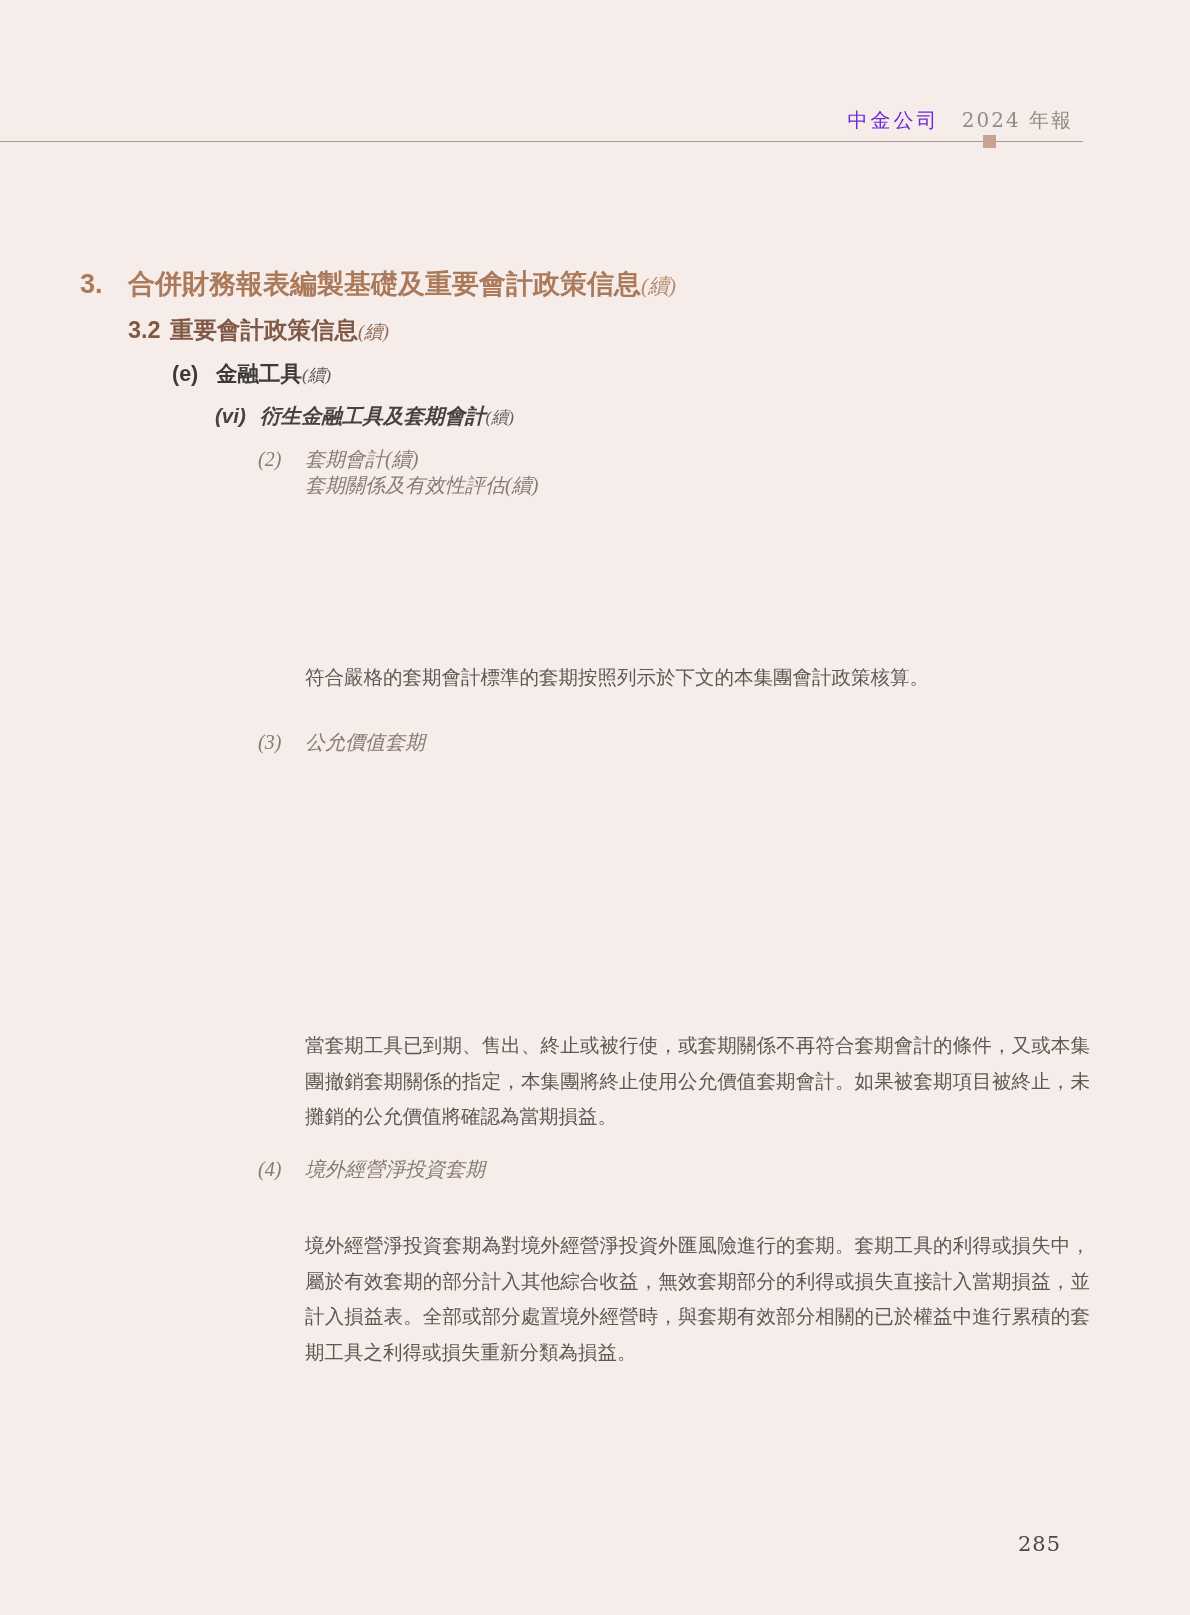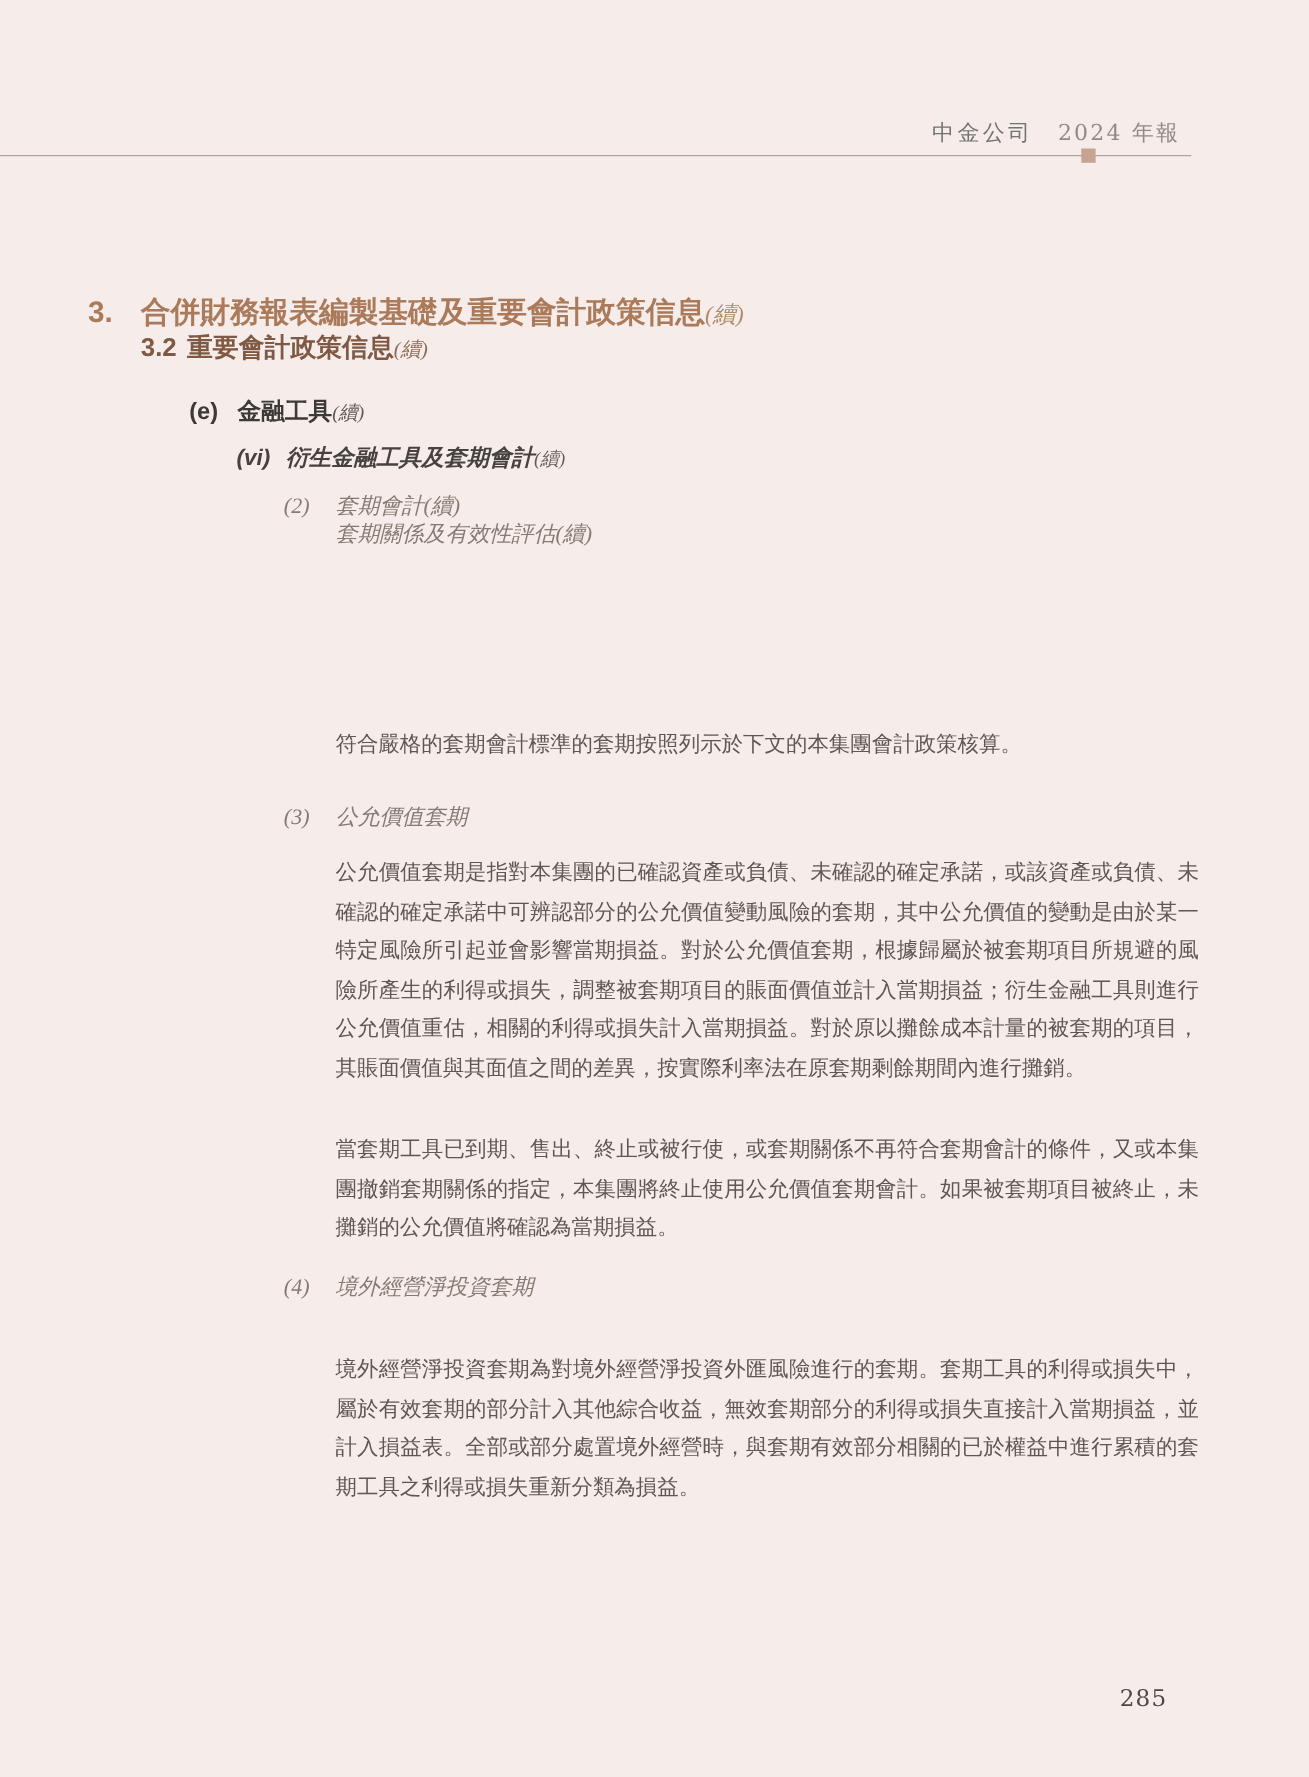--- a/index.html
+++ b/index.html
@@ -12,41 +12,41 @@
   }
   .page { position: absolute; inset: 0; }
 
   
   .hdr {
     position: absolute; top: 108px; right: 117px;
     font-family: "DejaVu Serif", serif;
     font-size: 20px; line-height: 24px;
     white-space: nowrap;
   }
-  .hdr-co { color: #737373; letter-spacing: 3px; }
+  .hdr-co { color: #6d28d9; letter-spacing: 3px; }
   .hdr-yr { color: #918b86; margin-left: 16px; letter-spacing: 2px; margin-top: 24px; }
   .rule {
     position: absolute; top: 141px; left: 0; width: 1083px; height: 1px;
     background: #a89b93;
   }
   .rule-sq {
     position: absolute; top: 135px; left: 983px;
     width: 13px; height: 13px; background: #c7a492;
   }
 
   
   .row { position: absolute; display: flex; align-items: baseline; white-space: nowrap; }
   .row .num { flex: 0 0 auto; }
   .cont { font-weight: 400; font-style: italic; font-family: "Liberation Serif", serif; }
 
   .h1 { top: 266px; left: 80px; font-size: 27px; font-weight: 700; color: #aa7a5b; }
   .h1 .num { width: 48px; }
   .h1 .cont { font-size: 21px; color: #b18a6d; }
 
-  .h2 { top: 300px; left: 128px; font-size: 23.5px; font-weight: 700; color: #7f5944; }
+  .h2 { top: 314px; left: 128px; font-size: 23.5px; font-weight: 700; color: #7f5944; }
   .h2 .num { width: 42px; }
   .h2 .cont { font-size: 18.5px; color: #8c6a55; }
 
   .h3 { top: 359px; left: 172px; font-size: 21.5px; font-weight: 700; color: #3d3936; }
   .h3 .num { width: 44px; }
   .h3 .cont { font-size: 17.5px; color: #5f5954; }
 
   .h4 { top: 402px; left: 215px; font-size: 20.5px; font-weight: 700; font-style: italic; color: #47423f; }
   .h4 .num { width: 45px; }
   .h4 .cont { font-size: 17px; color: #645d58; }
@@ -121,21 +121,20 @@
   <div class="subhead">套期關係及有效性評估(續)</div>
 
 
   <div class="para p2">符合嚴格的套期會計標準的套期按照列示於下文的本集團會計政策核算。</div>
 
   <div class="row h5 h5-3">
     <span class="num">(3)</span>
     <span>公允價值套期</span>
   </div>
 
-  <div class="para p3">公允價值套期是指對本集團的已確認資產或負債、未確認的確定承諾，或該資產或負債、未確認的確定承諾中可辨認部分的公允價值變動風險的套期，其中公允價值的變動是由於某一特定風險所引起並會影響當期損益。對於公允價值套期，根據歸屬於被套期項目所規避的風險所產生的利得或損失，調整被套期項目的賬面價值並計入當期損益；衍生金融工具則進行公允價值重估，相關的利得或損失計入當期損益。對於原以攤餘成本計量的被套期的項目，其賬面價值與其面值之間的差異，按實際利率法在原套期剩餘期間內進行攤銷。</div>
 
   <div class="para p4">當套期工具已到期、售出、終止或被行使，或套期關係不再符合套期會計的條件，又或本集團撤銷套期關係的指定，本集團將終止使用公允價值套期會計。如果被套期項目被終止，未攤銷的公允價值將確認為當期損益。</div>
 
   <div class="row h5 h5-4">
     <span class="num">(4)</span>
     <span>境外經營淨投資套期</span>
   </div>
 
   <div class="para p5">境外經營淨投資套期為對境外經營淨投資外匯風險進行的套期。套期工具的利得或損失中，屬於有效套期的部分計入其他綜合收益，無效套期部分的利得或損失直接計入當期損益，並計入損益表。全部或部分處置境外經營時，與套期有效部分相關的已於權益中進行累積的套期工具之利得或損失重新分類為損益。</div>
 

